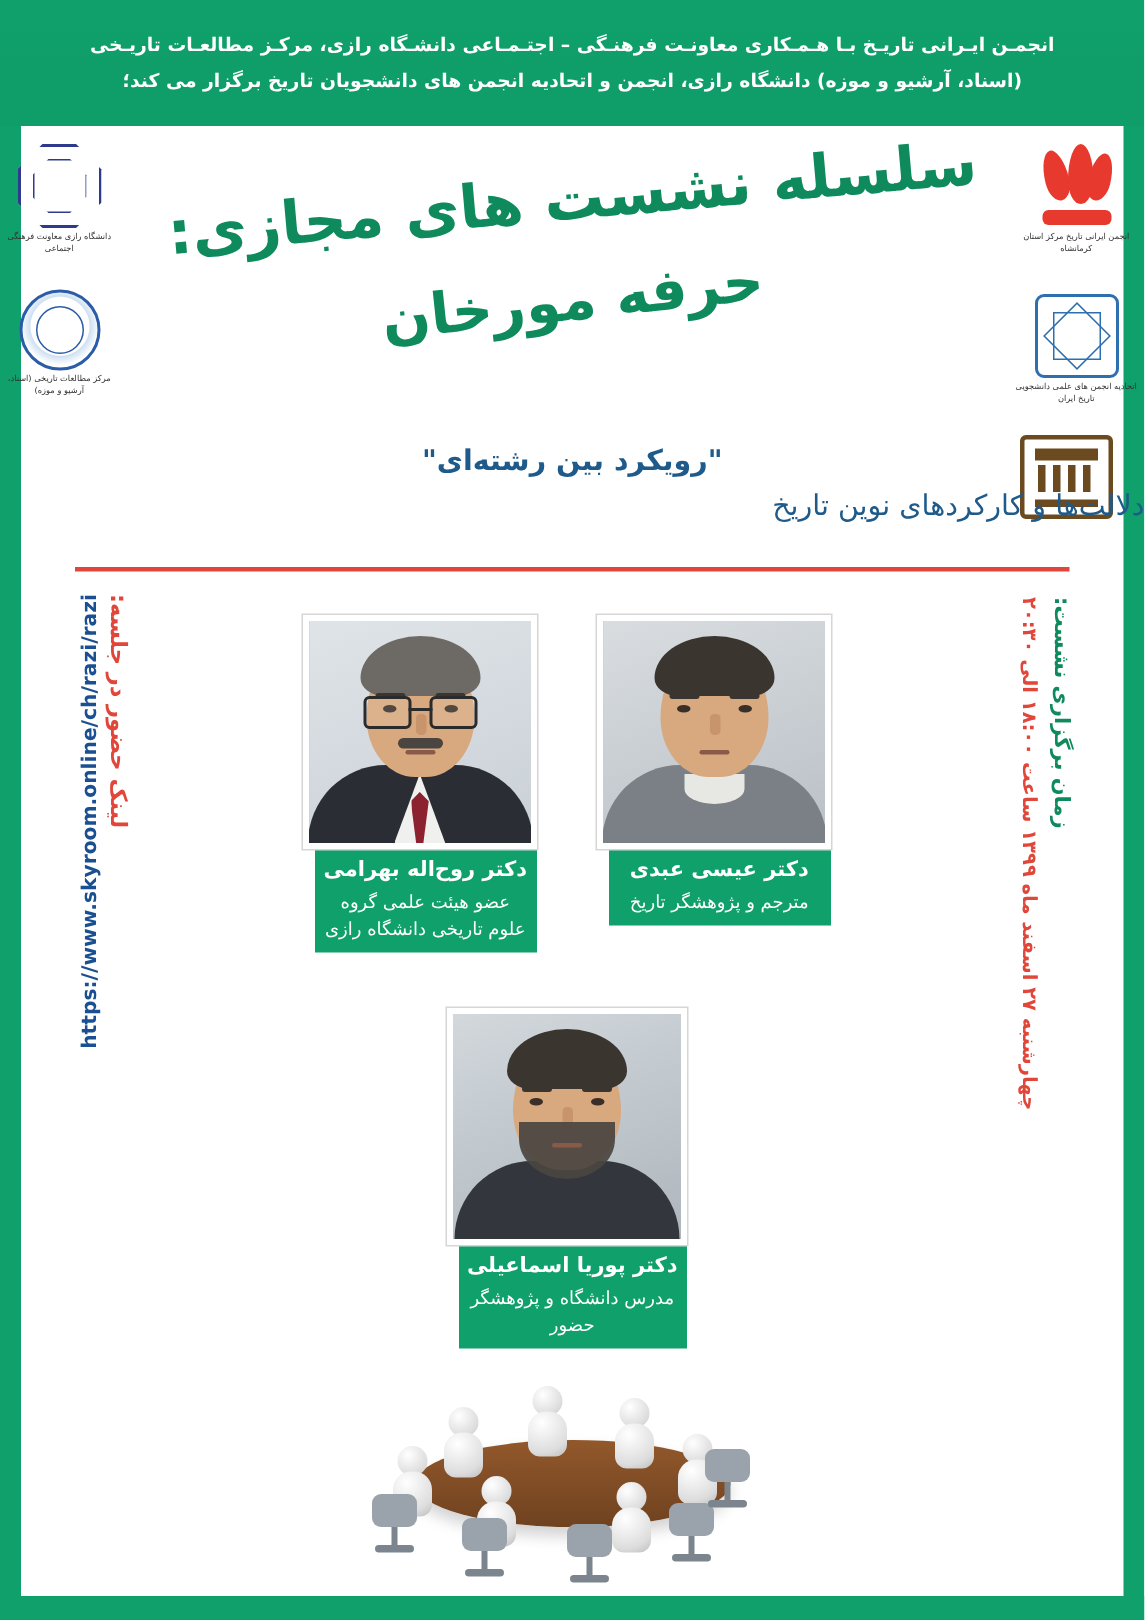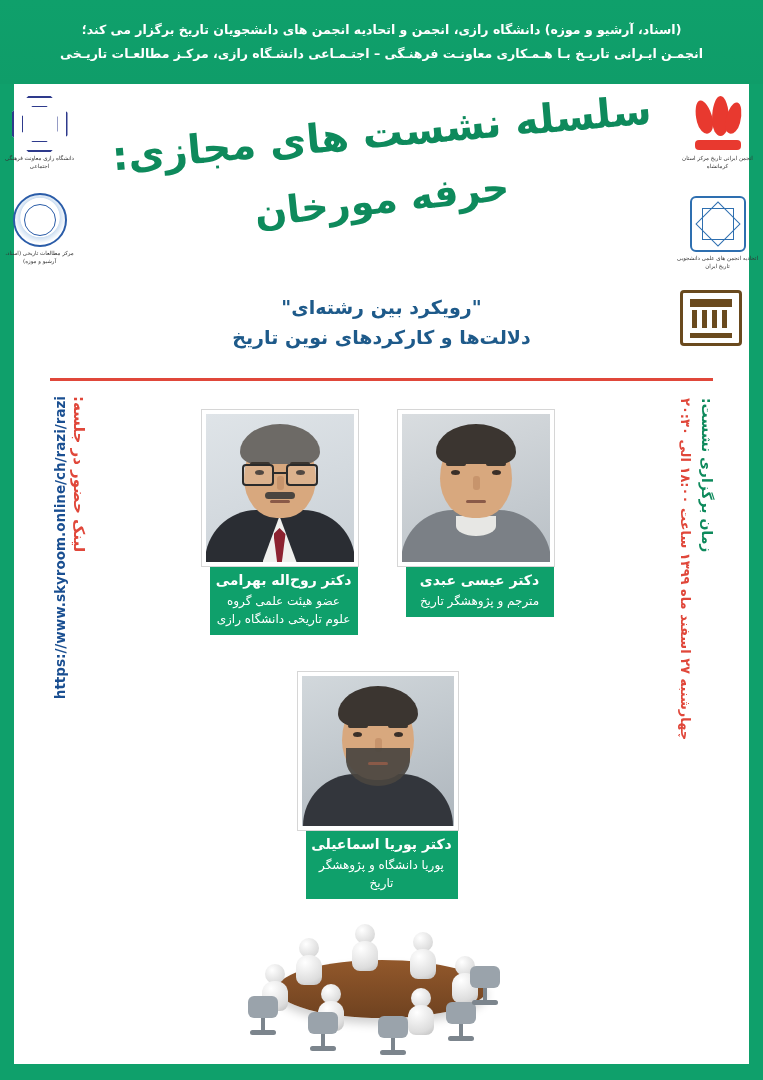--- a/index.html
+++ b/index.html
@@ -197,23 +197,24 @@
     text-align: center;
     direction: rtl;
   }
   .subtitle-1 {
     font-size: 19px;
     font-weight: bold;
     color: #1e5a8a;
   }
   .subtitle-2 {
     font-size: 19px;
-    font-weight: bold;
+    font-weight: normal;
     color: #1e5a8a;
     margin-top: 8px;
+    text-align: right;
   }
 
   .divider {
     position: absolute;
     top: 378px;
     left: 50px;
     width: 663px;
     height: 3px;
     background: #e0473a;
   }
@@ -445,22 +446,22 @@
   .chair .base {
     width: 26px; height: 5px; background: #7c858d; border-radius: 3px; margin: 0 auto;
   }
 </style>
 </head>
 <body>
 
 <div class="poster">
 
   <div class="header-band">
+    <div class="header-line">انجمـن ایـرانی تاریـخ  بـا هـمـکاری معاونـت فرهنـگی – اجتـمـاعی دانشـگاه رازی، مرکـز مطالعـات تاریـخی</div>
     <div class="header-line">(اسناد، آرشیو و موزه) دانشگاه رازی، انجمن و اتحادیه انجمن های دانشجویان تاریخ برگزار می کند؛</div>
-    <div class="header-line">انجمـن ایـرانی تاریـخ  بـا هـمـکاری معاونـت فرهنـگی – اجتـمـاعی دانشـگاه رازی، مرکـز مطالعـات تاریـخی</div>
   </div>
 
   <div class="body-frame"></div>
   <div class="footer-band"></div>
 
   <div class="logo logo-razi">
     <div class="mark-octagon">
         <div class="inner"></div>
       </div>
     <div class="caption">دانشگاه رازی
@@ -585,21 +586,21 @@
           <div class="brow l"></div>
             <div class="brow r"></div>
           <div class="eye l"></div>
             <div class="eye r"></div>
           <div class="nose"></div>
           <div class="beard"></div>
           <div class="mouth"></div>
         </div>
       </div>
       <div class="name-bar">دکتر پوریا اسماعیلی</div>
-      <div class="role-bar">پوریا دانشگاه و پژوهشگر تاریخ</div>
+      <div class="role-bar">مدرس دانشگاه و پژوهشگر حضور</div>
     </div>
   </div>
 
   <div class="meeting">
     <div class="table-edge"></div>
     <div class="table-top"></div>
 
     <div class="figure" style="left:296px; top:46px;">
       <div class="fhead"></div>
         <div class="fbody"></div>

